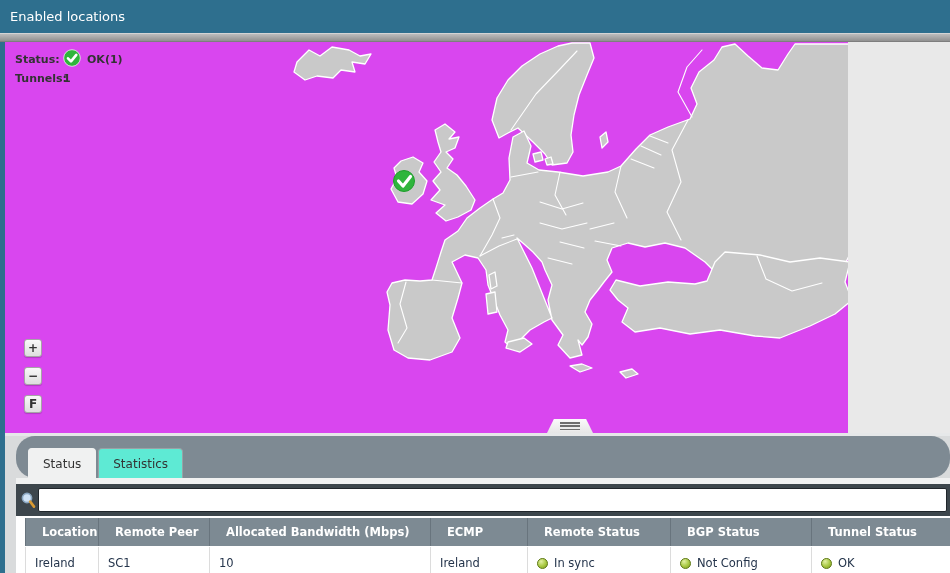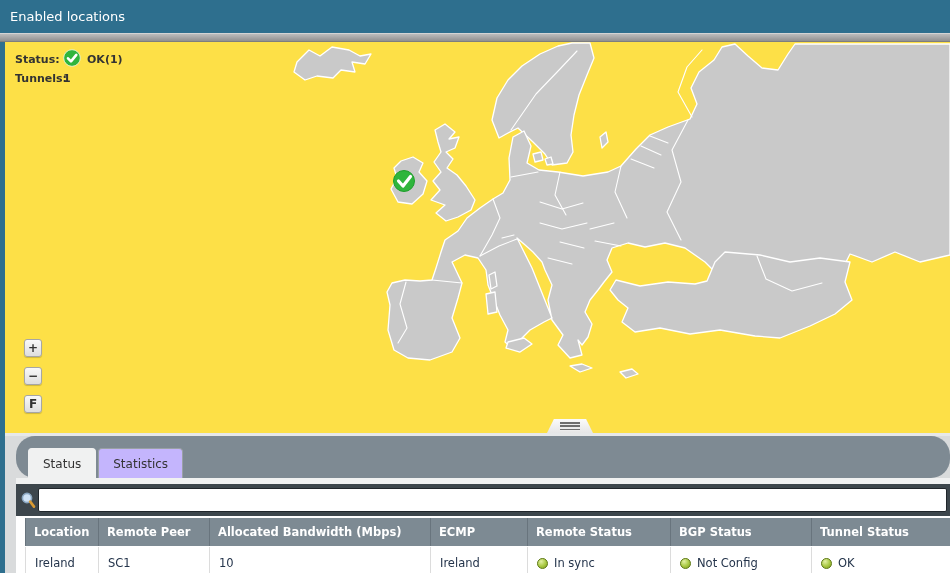--- a/index.html
+++ b/index.html
@@ -7,21 +7,21 @@
     font-family:"DejaVu Sans","Liberation Sans",sans-serif;background:#e9e9e9;}
 
   
   .titlebar{position:absolute;left:0;top:0;width:950px;height:33px;background:#2e6f8e;
     color:#fff;font-size:13px;display:flex;align-items:center;padding-left:10px;box-sizing:border-box;}
   .graybar{position:absolute;left:0;top:33px;width:950px;height:9px;box-sizing:border-box;
     background:linear-gradient(#bdbdbd,#909090);border-top:1px solid #d4d4d4;border-bottom:1px solid #7e7e7e;}
   .accent-left{position:absolute;left:0;top:42px;width:5px;height:531px;background:#2e6f8e;z-index:40;}
 
   
-  .map{position:absolute;left:5px;top:42px;width:945px;height:391px;background:#fde047;overflow:hidden;}
+  .map{position:absolute;left:5px;top:42px;width:843px;height:391px;background:#d946ef;overflow:hidden;}
   .map svg.geo{position:absolute;left:-5px;top:0;}
 
   .status-overlay{position:absolute;left:10px;top:8px;font-size:11px;font-weight:bold;color:#333;line-height:15px;}
   .status-row{display:flex;align-items:center;height:19px;}
   .status-row .lbl{width:46px;}
   .status-row .okicon{margin:0 4px 0 2px;}
   .status-row .val{margin-left:2px;}
 
   .zoom-controls{position:absolute;left:19px;top:297px;}
   .zoom-controls button{display:block;width:18px;height:18px;margin:0 0 10px 0;padding:0;
@@ -32,33 +32,33 @@
   .splitter{position:absolute;left:542px;top:377px;width:46px;height:14px;background:linear-gradient(#fbfbfb,#e6e6e6);
     clip-path:polygon(15% 0,85% 0,100% 100%,0 100%);}
   .splitter .grip{width:20px;height:9px;margin:3px auto 0 auto;
     background:repeating-linear-gradient(#6f6f6f 0 1.6px,#ededed 1.6px 3.4px);}
 
   
   .panel{position:absolute;left:5px;top:433px;width:945px;height:140px;background:#d9dbdc;}
   .panel-topline{height:3px;background:#e6e8e9;}
   .tabstrip{height:42px;background:#7e8a93;margin-left:11px;display:flex;align-items:flex-end;padding-left:12px;border-radius:19px;}
   .tab{height:30px;line-height:31px;padding:0 14px;margin-right:2px;border-radius:4px 4px 0 0;
-    font-size:12px;color:#333;background:#c4b5fd;cursor:pointer;border:1px solid #9aa1a6;border-bottom:none;box-sizing:border-box;}
+    font-size:12px;color:#333;background:#5eead4;cursor:pointer;border:1px solid #9aa1a6;border-bottom:none;box-sizing:border-box;}
   .tab.active{background:#f0f1f1;border-color:#f0f1f1;font-weight:400;}
   .lightband{height:6px;background:#f0f1f1;margin-left:11px;}
   .searchbar{height:32px;background:#3d464c;margin-left:11px;display:flex;align-items:center;padding:0 3px 0 4px;box-sizing:border-box;}
   .searchbar .maglabel{width:16px;display:flex;align-items:center;justify-content:center;}
   .searchbar input{flex:1;height:22px;margin-left:2px;border:1px solid #20262b;border-radius:2px;
     background:#fff;font-size:12px;padding:0 5px;outline:none;}
   .whiteline{height:2px;background:#fff;margin-left:11px;}
   .tablewrap{margin-left:11px;background:#fff;padding-left:9px;}
   table.status-table{width:100%;border-collapse:collapse;table-layout:fixed;
     font-family:"DejaVu Sans","Liberation Sans",sans-serif;}
   table.status-table th{background:#7d8a93;color:#fff;font-size:11.5px;font-weight:bold;text-align:left;
-    padding:7px 8px;border-left:1px solid #68747d;border-bottom:1px solid #fff;
+    padding:7px 16px;border-left:1px solid #68747d;border-bottom:1px solid #fff;
     white-space:nowrap;overflow:hidden;}
   table.status-table td{background:#fff;color:#24344b;font-size:11.5px;padding:9px 9px;
     border-left:1px solid #dcdcdc;border-bottom:1px solid #d4d4d4;white-space:nowrap;overflow:hidden;}
   .dot{display:inline-block;width:11px;height:11px;border-radius:50%;vertical-align:-2px;margin-right:6px;
     background:radial-gradient(circle at 35% 28%,#e2f0a4,#a8c841 55%,#7d9b21);border:1px solid #5f7a18;box-sizing:border-box;}
 </style>
 </head>
 <body>
 
 <div class="screen">

